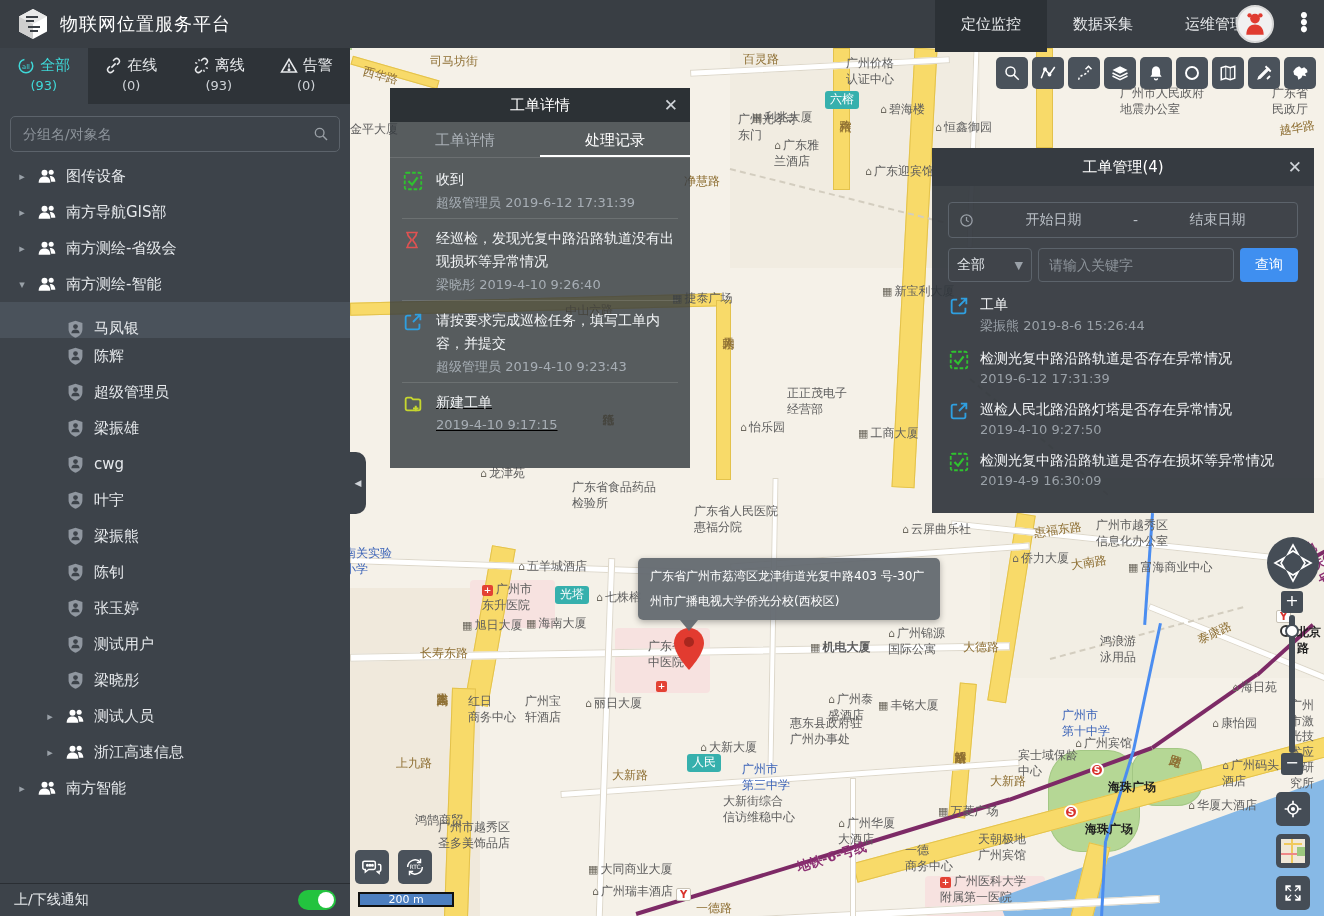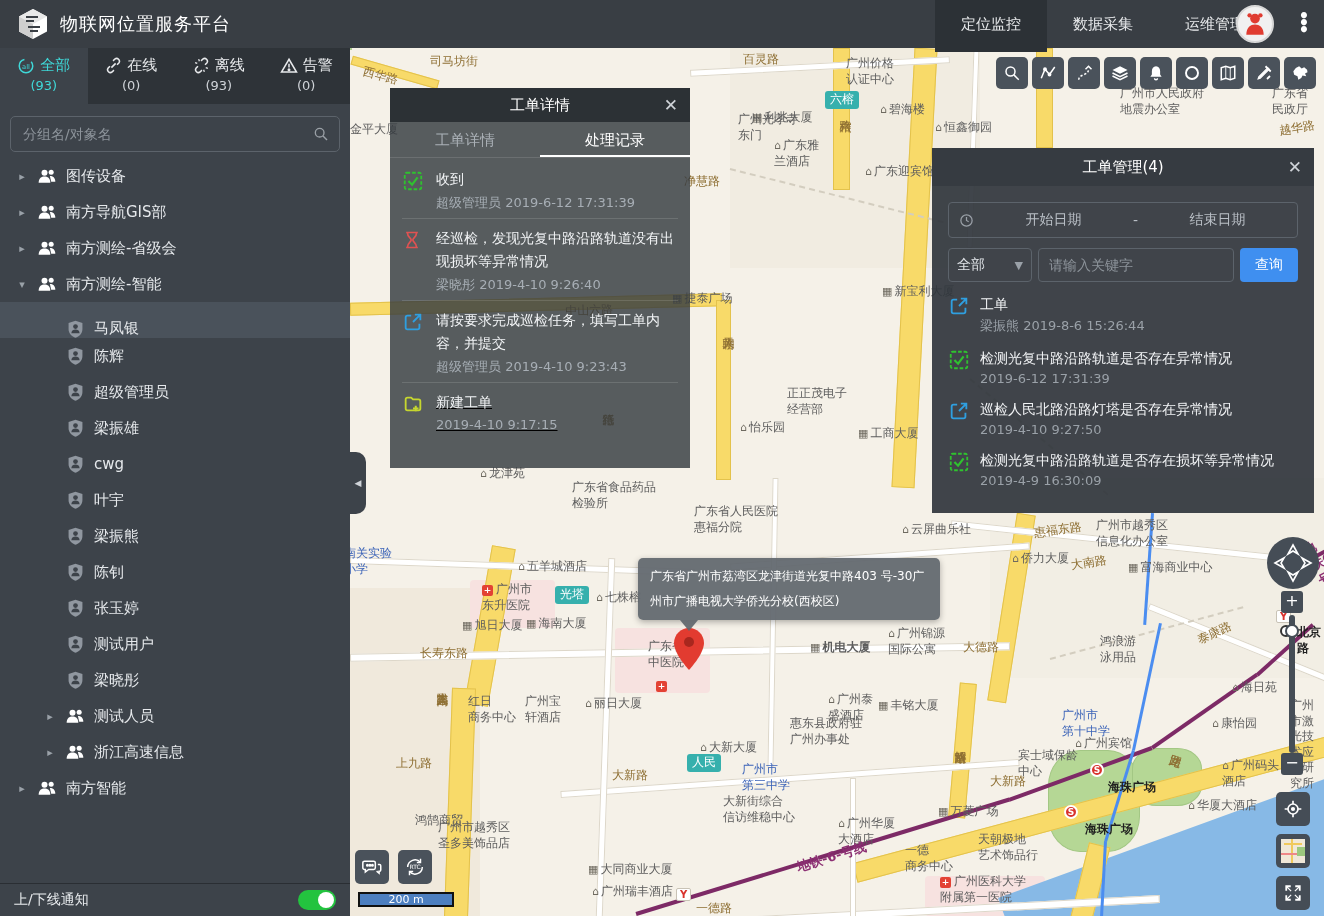--- a/index.html
+++ b/index.html
@@ -306,21 +306,21 @@
 圣多美饰品店</span></div>
         <div class="map-label lbl-bld" style="left: 488px; top: 768px;"><span class="mi">⌂</span><span>广州华厦
 大酒店</span></div>
         <div class="map-label lbl-metro" style="left: 445px; top: 812px; transform: rotate(-17deg);"><span>地铁-6-号线</span></div>
         <div class="map-label lbl-bld" style="left: 555px; top: 795px;"><span>一德
 商务中心</span></div>
         <div class="map-label lbl-road" style="left: 346px; top: 853px;"><span>一德路</span></div>
         <div class="map-label lbl-road vert" style="left: 602px; top: 694px;"><span>解放南路</span></div>
         <div class="map-label lbl-bld" style="left: 588px; top: 756px;"><span class="mi">▦</span><span>万菱广场</span></div>
         <div class="map-label lbl-bld" style="left: 628px; top: 784px;"><span>天朝极地
-艺术饰品行</span></div>
+广州宾馆</span></div>
         <div class="map-label lbl-bld" style="left: 590px; top: 826px;"><span class="crossbox">+</span><span>广州医科大学
 附属第一医院</span></div>
         <div class="map-label lbl-bld" style="left: 238px; top: 814px;"><span class="mi">▦</span><span>大同商业大厦</span></div>
         <div class="map-label lbl-bld" style="left: 242px; top: 836px;"><span class="mi">⌂</span><span>广州瑞丰酒店</span></div>
         <div class="map-label lbl-bld" style="left: 668px; top: 700px;"><span>宾士域保龄
 中心</span></div>
         <div class="map-label lbl-bld" style="left: 725px; top: 688px;"><span class="mi">⌂</span><span>广州宾馆</span></div>
         <div class="map-label lbl-road vert" style="left: 822px; top: 696px; transform: rotate(18deg);"><span>回龙路</span></div>
         <div class="map-label lbl-bld" style="left: 872px; top: 710px;"><span class="mi">⌂</span><span>广州码头
 酒店</span></div>

